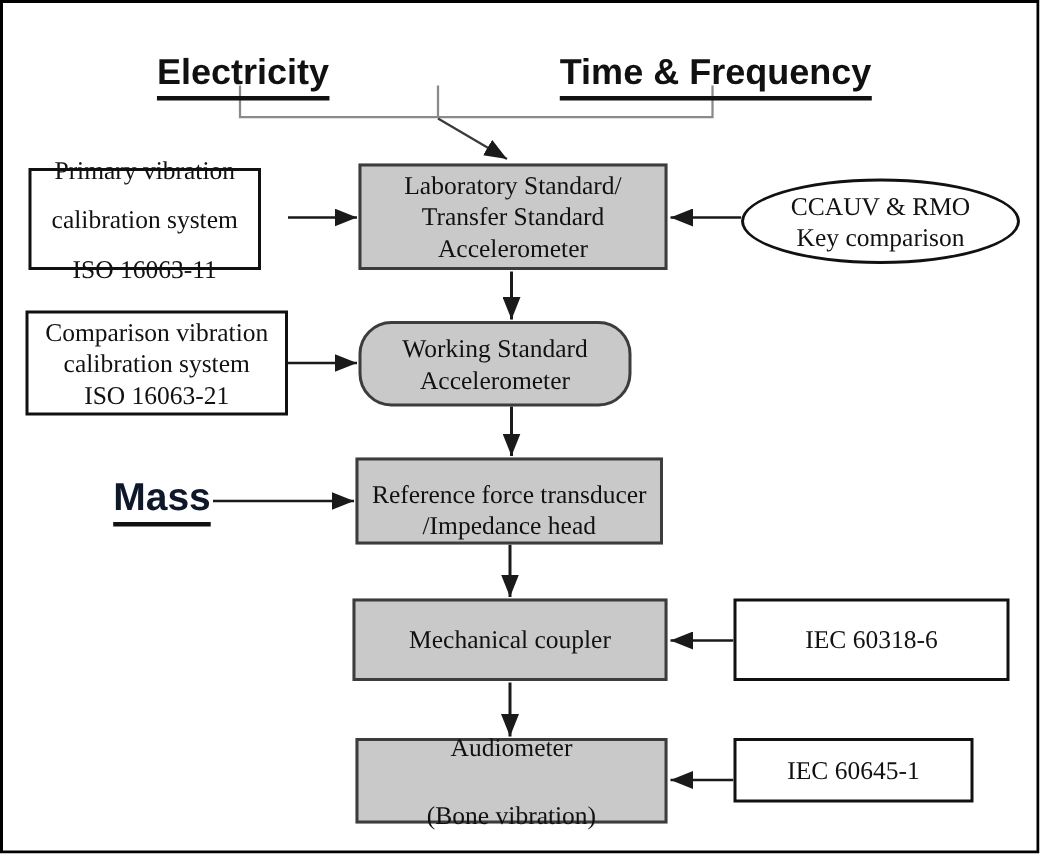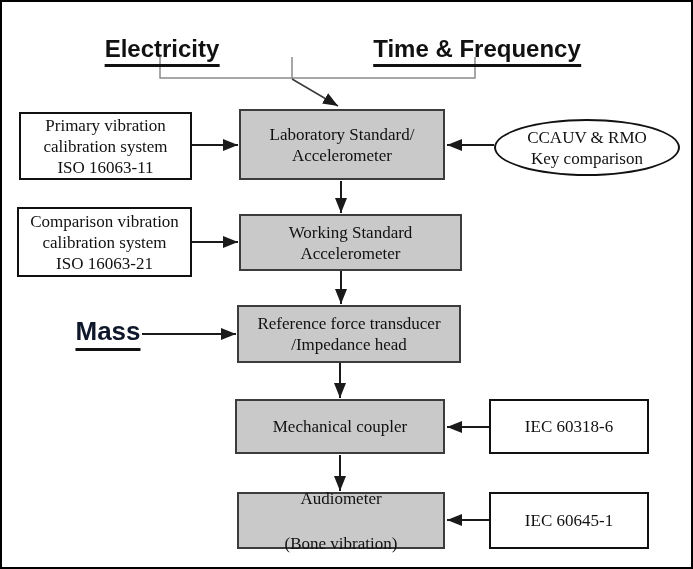--- a/index.html
+++ b/index.html
@@ -106,56 +106,57 @@
     <line x1="339" y1="269" x2="339" y2="302" stroke="#1a1a1a" stroke-width="2" marker-end="url(#ah)"></line>
     <line x1="338" y1="361" x2="338" y2="396" stroke="#1a1a1a" stroke-width="2" marker-end="url(#ah)"></line>
     <line x1="338" y1="453" x2="338" y2="489" stroke="#1a1a1a" stroke-width="2" marker-end="url(#ah)"></line>
   </svg>
 
   <div class="hdr" style="left:160px; top:21px;">Electricity</div>
   <div class="hdr" style="left:475px; top:21px;">Time &amp; Frequency</div>
 
   <div class="mass" style="left:106px; top:314px;">Mass</div>
 
-  <div class="whitebox" style="left:17px; top:110px; width:173px; height:68px;">
+  <div class="whitebox" style="left:17px; top:110px; width:155px; height:68px;gap:12px;">
     <div>Primary vibration</div>
     <div>calibration system</div>
     <div>ISO 16063-11</div>
   </div>
 
   <div class="whitebox" style="left:15px; top:205px; width:175px; height:70px;">
     <div>Comparison vibration</div>
     <div>calibration system</div>
     <div>ISO 16063-21</div>
   </div>
 
-  <div class="whitebox" style="left:487px; top:397px; width:160px; height:55px;">
+  <div class="whitebox" style="left:487px; top:397px; width:184px; height:55px;">
     <div>IEC 60318-6</div>
   </div>
 
-  <div class="whitebox" style="left:487px; top:490px; width:160px; height:57px;">
+  <div class="whitebox" style="left:487px; top:490px; width:160px; height:43px;">
     <div>IEC 60645-1</div>
   </div>
 
   <div class="ellipse" style="left:492px; top:117px; width:186px; height:57px;">
     <div>CCAUV &amp; RMO</div>
     <div>Key comparison</div>
   </div>
 
   <div class="node" style="left:237px; top:107px; width:206px; height:71px;">
     <div>Laboratory Standard/</div>
+    <div>Transfer Standard</div>
     <div>Accelerometer</div>
   </div>
 
-  <div class="node" style="left:237px; top:212px; width:223px; height:57px;">
+  <div class="node" style="left:237px; top:212px; width:182px; height:57px;border-radius:22px;">
     <div>Working Standard</div>
     <div>Accelerometer</div>
   </div>
 
-  <div class="node" style="left:235px; top:303px; width:224px; height:58px;">
+  <div class="node" style="left:235px; top:303px; width:205px; height:58px;justify-content:flex-end;">
     <div>Reference force transducer</div>
     <div>/Impedance head</div>
   </div>
 
   <div class="node" style="left:233px; top:397px; width:210px; height:55px;">
     <div>Mechanical coupler</div>
   </div>
 
   <div class="node" style="left:235px; top:490px; width:208px; height:57px;gap:24px;">
     <div>Audiometer</div>

